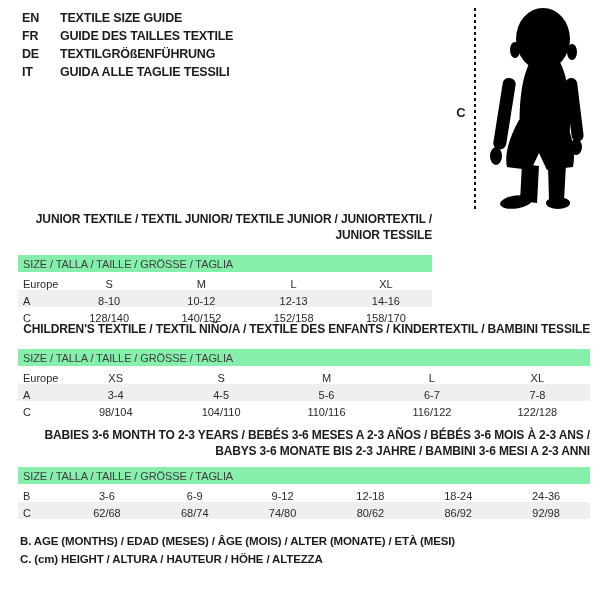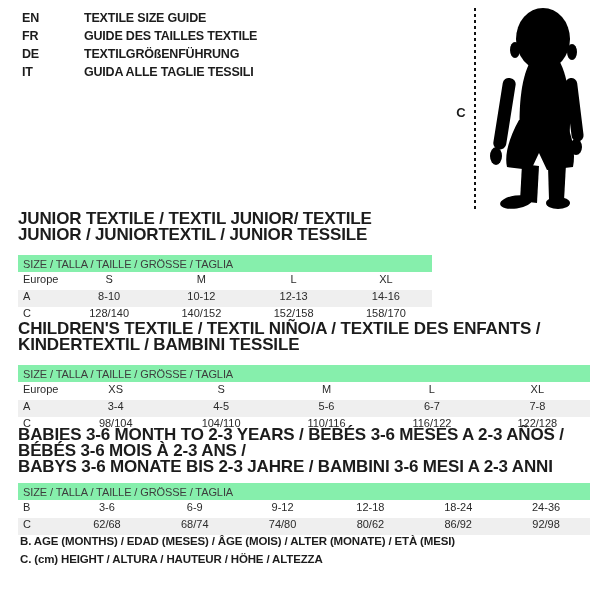--- a/index.html
+++ b/index.html
@@ -6,45 +6,45 @@
   body {
     width:600px; height:600px;
     font-family:"Liberation Sans", sans-serif;
     color:#1c1c1c;
     -webkit-font-smoothing:antialiased;
   }
   .canvas { position:relative; width:600px; height:600px; overflow:hidden; background:#fff; }
 
   
   .lang-block { position:absolute; left:22px; top:9px; }
-  .lang-row { display:flex; height:18px; align-items:center; font-weight:bold; font-size:12.5px; letter-spacing:-0.2px;gap:24px; }
+  .lang-row { display:flex; height:18px; align-items:center; font-weight:bold; font-size:12.5px; letter-spacing:-0.2px; }
   .lang-code { width:38px; flex:0 0 38px; }
 
   
   .dash-line {
     position:absolute; left:474px; top:8px; width:2px; height:202px;
     background:repeating-linear-gradient(to bottom, #111 0px, #111 3px, transparent 3px, transparent 6px);
   }
   .measure-label { position:absolute; left:452px; top:105px; width:18px; text-align:center; font-weight:bold; font-size:13px; }
   .baby { position:absolute; left:487px; top:6px; width:110px; height:205px; }
   .baby svg { display:block; }
 
   
   .size-table { position:absolute; left:18px; }
   .t1 { top:211px; width:414px; }
   .t2 { top:321px; width:572px; }
   .t3 { top:427px; width:572px; }
-  .table-title { font-weight:bold; font-size:17px; line-height:16px; letter-spacing:-0.15px; margin-bottom:12px; }
+  .table-title { font-weight:bold; font-size:12px; line-height:16px; letter-spacing:-0.15px; margin-bottom:12px;text-align:right; }
   .t3 .table-title { margin-bottom:8px; }
   .size-bar {
     background:#86efac; height:17px; display:flex; align-items:center;
     padding-left:5px; box-sizing:border-box; font-size:11px; color:#3d3d3d;
     letter-spacing:-0.1px; margin-bottom:1px;
   }
-  .trow { display:flex; height:17px; align-items:flex-start; font-size:11px; color:#2a2a2a; }
+  .trow { display:flex; height:17px; align-items:flex-end; font-size:11px; color:#2a2a2a; }
   .trow.alt { background:#efefef; }
   .tlabel { flex:0 0 45px; width:45px; padding-left:5px; box-sizing:border-box; }
   .tcell { flex:1; text-align:center; }
 
   
   .footnotes { position:absolute; left:20px; top:533px; font-weight:bold; font-size:11.5px; line-height:17.5px; letter-spacing:-0.15px; }
 </style>
 </head>
 <body>
 

